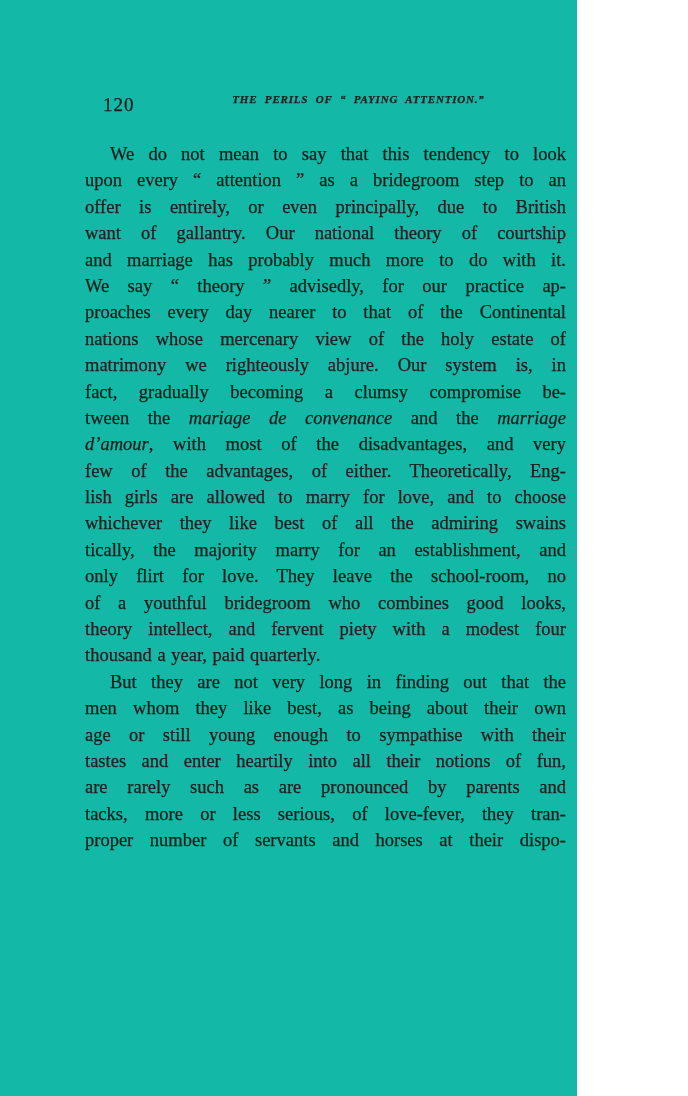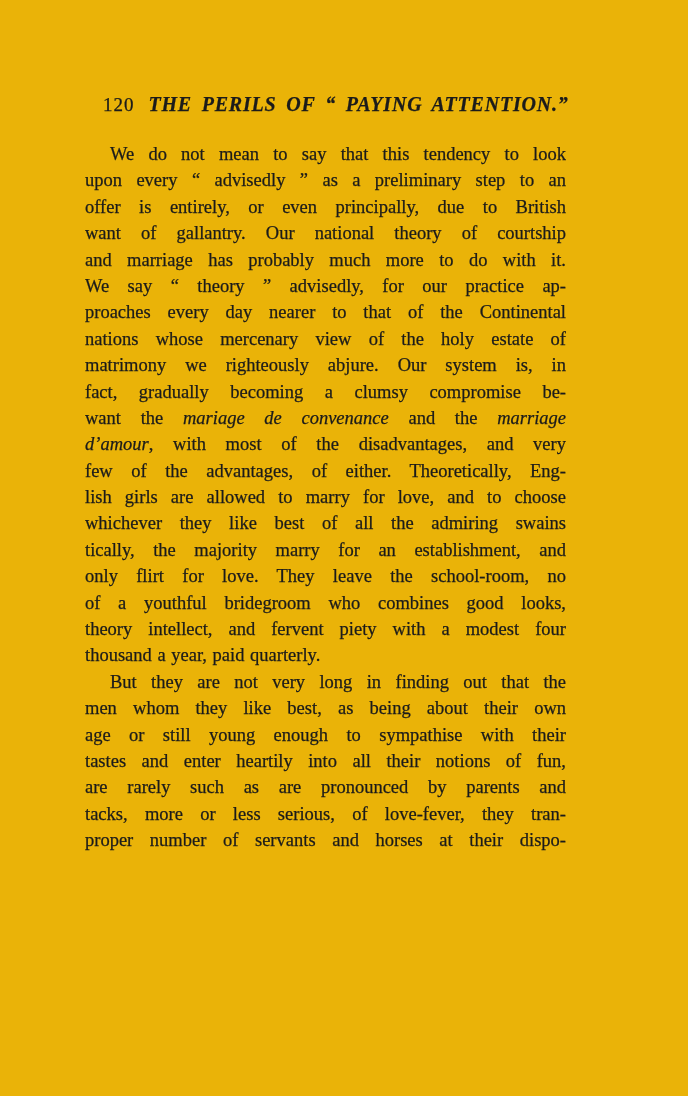--- a/index.html
+++ b/index.html
@@ -2,23 +2,23 @@
 <html><head>
 <meta charset="utf-8">
 <style>
   html, body {
     margin: 0;
     padding: 0;
     background: #ffffff;
   }
   .page {
     position: relative;
-    width: 688px;
+    width: 577px;
     height: 1096px;
-    background: #eab308;
+    background: #14b8a6;
     overflow: hidden;
     font-family: "Liberation Serif", "DejaVu Serif", serif;
     color: #1b1b1b;
     -webkit-text-stroke: 0.25px #1b1b1b;
   }
   .running-header {
     position: absolute;
     top: 93px;
     left: 103px;
     width: 481px;
@@ -27,21 +27,21 @@
   .page-number {
     position: absolute;
     left: 0;
     top: 1px;
     font-size: 19px;
     letter-spacing: 1px;
   }
   .running-title {
     text-align: center;
     padding-left: 30px;
-    font-size: 20px;
+    font-size: 11px;
     font-weight: bold;
     font-style: italic;
     letter-spacing: 0.8px;
     word-spacing: 4px;
     white-space: nowrap;
   }
   .text-block {
     position: absolute;
     top: 141px;
     left: 85px;
@@ -69,30 +69,30 @@
 </head>
 <body>
 
 <div class="page">
   <div class="running-header">
     <span class="page-number">120</span>
     <div class="running-title">THE PERILS OF “ PAYING ATTENTION.”</div>
   </div>
   <div class="text-block">
       <div class="line indent"><span>We do not mean to say that this tendency to look</span></div>
-      <div class="line"><span>upon every “ advisedly ” as a preliminary step to an</span></div>
+      <div class="line"><span>upon every “ attention ” as a bridegroom step to an</span></div>
       <div class="line"><span>offer is entirely, or even principally, due to British</span></div>
       <div class="line"><span>want of gallantry. Our national theory of courtship</span></div>
       <div class="line"><span>and marriage has probably much more to do with it.</span></div>
       <div class="line"><span>We say “ theory ” advisedly, for our practice ap-</span></div>
       <div class="line"><span>proaches every day nearer to that of the Continental</span></div>
       <div class="line"><span>nations whose mercenary view of the holy estate of</span></div>
       <div class="line"><span>matrimony we righteously abjure. Our system is, in</span></div>
       <div class="line"><span>fact, gradually becoming a clumsy compromise be-</span></div>
-      <div class="line"><span>want the </span><i>mariage de convenance</i><span> and the </span><i>marriage</i></div>
+      <div class="line"><span>tween the </span><i>mariage de convenance</i><span> and the </span><i>marriage</i></div>
       <div class="line"><i>d’amour</i><span>, with most of the disadvantages, and very</span></div>
       <div class="line"><span>few of the advantages, of either. Theoretically, Eng-</span></div>
       <div class="line"><span>lish girls are allowed to marry for love, and to choose</span></div>
       <div class="line"><span>whichever they like best of all the admiring swains</span></div>
       <div class="line"><span>tically, the majority marry for an establishment, and</span></div>
       <div class="line"><span>only flirt for love. They leave the school-room, no</span></div>
       <div class="line"><span>of a youthful bridegroom who combines good looks,</span></div>
       <div class="line"><span>theory intellect, and fervent piety with a modest four</span></div>
       <div class="line para-end"><span>thousand a year, paid quarterly.</span></div>
       <div class="line indent"><span>But they are not very long in finding out that the</span></div>

